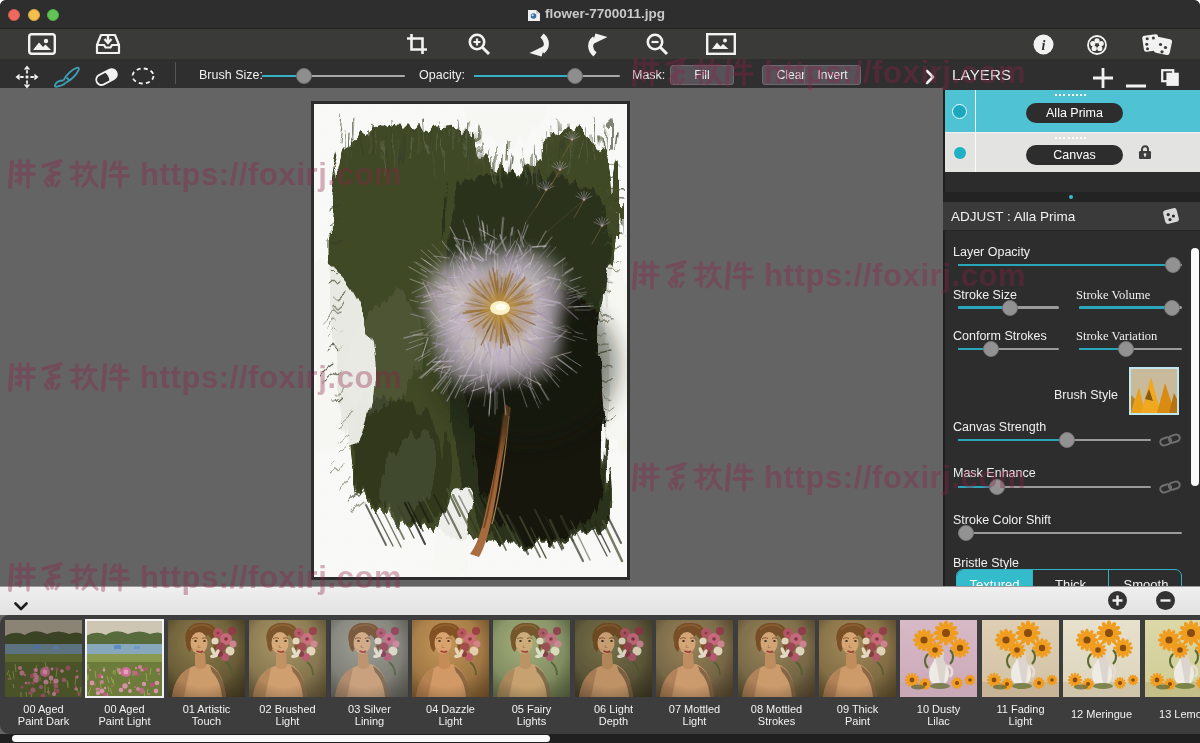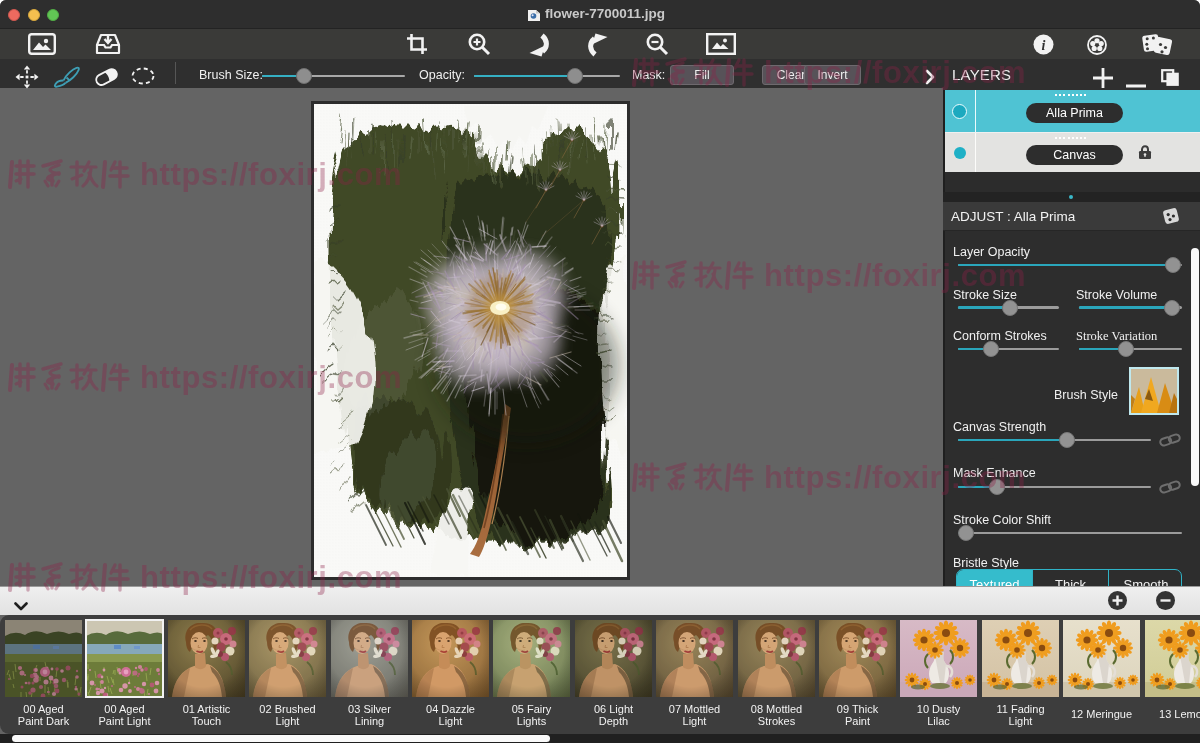--- a/index.html
+++ b/index.html
@@ -982,21 +982,21 @@
           <circle cx="11.4" cy="9" r="1.6"></circle>
           <circle cx="8" cy="12.6" r="1.6"></circle>
         </g>
       </svg></div>
 
   <div class="lbl" style="left:953px;top:245px;">Layer Opacity</div>
   <div style="position:absolute;left:958px;top:263.8px;width:224px;height:2.5px;background:#9b9b9b;border-radius:2px;"></div>
     <div style="position:absolute;left:958px;top:263.8px;width:215px;height:2.5px;background:#2aa6bb;border-radius:2px;"></div>
     <div style="position:absolute;left:1165.0px;top:257.0px;width:16px;height:16px;border-radius:50%;background:#929292;border:1px solid #777;box-sizing:border-box;"></div>
   <div class="lbl" style="left:953px;top:288px;">Stroke Size</div>
-  <div class="lbl" style="left:1076px;top:288px;">Stroke Volume</div>
+  <div class="lbl" style="left:1076px;top:288px;font-family:Liberation Serif, serif;">Stroke Volume</div>
   <div style="position:absolute;left:958px;top:306.3px;width:101px;height:2.5px;background:#9b9b9b;border-radius:2px;"></div>
     <div style="position:absolute;left:958px;top:306.3px;width:52px;height:2.5px;background:#2aa6bb;border-radius:2px;"></div>
     <div style="position:absolute;left:1002.0px;top:299.5px;width:16px;height:16px;border-radius:50%;background:#929292;border:1px solid #777;box-sizing:border-box;"></div>
   <div style="position:absolute;left:1079px;top:306.3px;width:103px;height:2.5px;background:#9b9b9b;border-radius:2px;"></div>
     <div style="position:absolute;left:1079px;top:306.3px;width:93px;height:2.5px;background:#2aa6bb;border-radius:2px;"></div>
     <div style="position:absolute;left:1164.0px;top:299.5px;width:16px;height:16px;border-radius:50%;background:#929292;border:1px solid #777;box-sizing:border-box;"></div>
   <div class="lbl" style="left:953px;top:329px;">Conform Strokes</div>
   <div class="lbl" style="left:1076px;top:329px;font-family:Liberation Serif, serif;">Stroke Variation</div>
   <div style="position:absolute;left:958px;top:347.8px;width:101px;height:2.5px;background:#9b9b9b;border-radius:2px;"></div>
     <div style="position:absolute;left:958px;top:347.8px;width:33px;height:2.5px;background:#2aa6bb;border-radius:2px;"></div>

